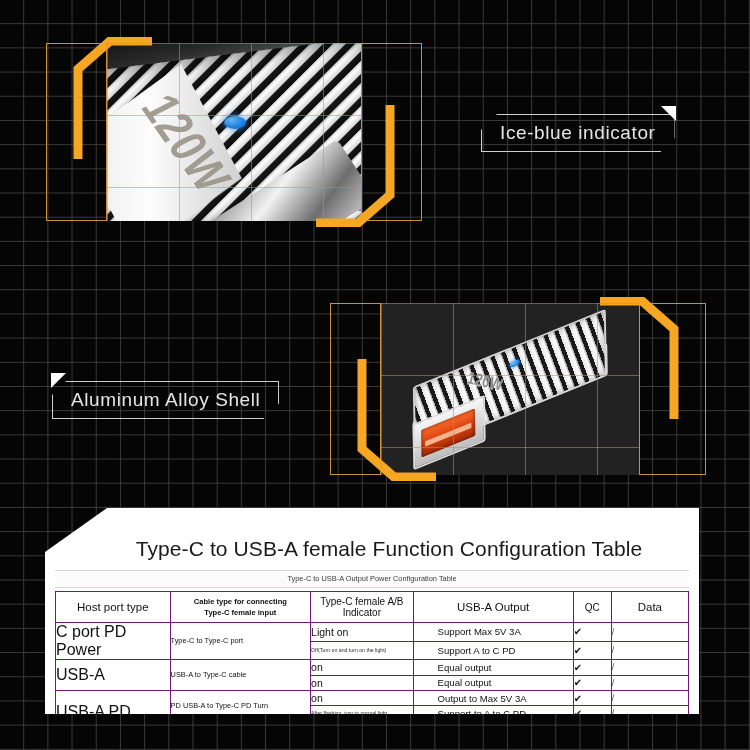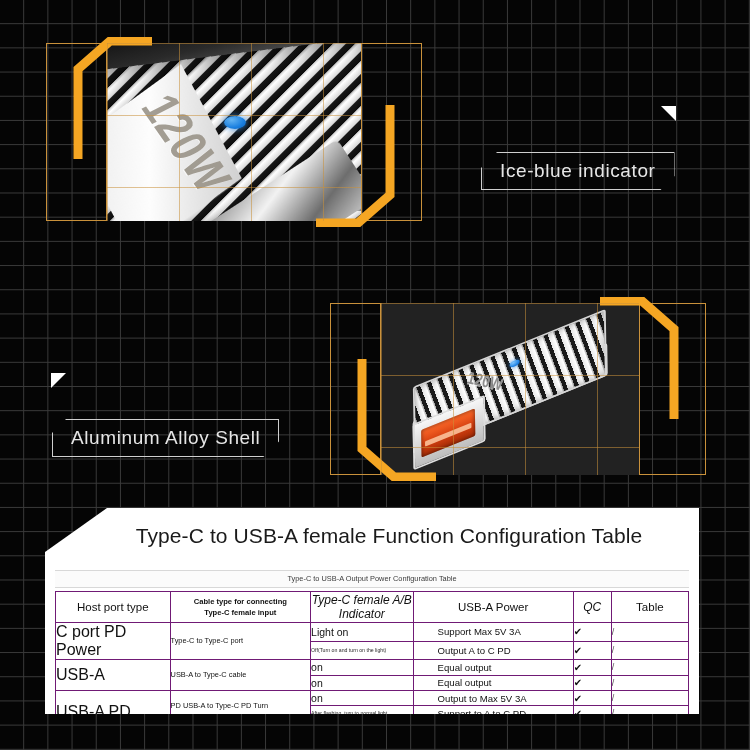--- a/index.html
+++ b/index.html
@@ -176,21 +176,20 @@
   }
   .callout .cbox{
     position:relative;
     border:1px solid #cfcfcf;
     color:#e6e6e6;
     font-size:19px;
     letter-spacing:.6px;
     padding:7px 18px;
     background:transparent;
     white-space:nowrap;
-    margin-top:38px;
   }
   .callout.right-tag .cbox{
     clip-path:polygon(16px 0, 100% 0, 100% calc(100% - 14px), calc(100% - 14px) 100%, 0 100%, 0 16px);
   }
   .callout.left-tag .cbox{
     clip-path:polygon(14px 0, 100% 0, 100% calc(100% - 16px), calc(100% - 16px) 100%, 0 100%, 0 14px);
   }
   .tri{
     position:absolute;width:0;height:0;z-index:7;
   }
@@ -206,21 +205,21 @@
   
   .panel{
     position:absolute;
     left:45px;top:508px;width:654px;height:206px;
     background:#ffffff;
     z-index:3;
     clip-path:polygon(62px 0, 100% 0, 100% 100%, 0 100%, 0 44px);
     box-shadow:0 0 0 1px rgba(255,255,255,.05);
   }
   .panel-title{
-    position:absolute;left:0;right:0;top:16px;
+    position:absolute;left:0;right:0;top:29px;
     text-align:center;
     font-size:21px;
     color:#1a1a1a;
     letter-spacing:.1px;
     padding-left:34px;
   }
   .tbl-wrap{
     position:absolute;left:10px;right:10px;top:62px;
   }
   .tbl-caption{
@@ -243,21 +242,21 @@
   }
   .c-host{width:18.1%;}
   .c-cable{width:22.2%;}
   .c-ind{width:16.2%;}
   .c-out{width:25.3%;}
   .c-qc{width:6.0%;}
   .c-data{width:12.2%;}
 
   th.h-big{font-size:11.5px;font-weight:400;height:30px;}
   th.h-sm{font-size:7.6px;font-weight:700;line-height:1.45;height:30px;}
-  th.h-md{font-size:12px;font-weight:400;height:30px;font-style:italic;}
+  th.h-md{font-size:10px;font-weight:400;height:30px;}
 
   td.host{font-size:16px;height:30px;}
   td.cable{font-size:7.4px;line-height:1.5;}
   td.ind-big{font-size:10.5px;height:14px;}
   td.ind-sm{font-size:5.2px;height:14px;color:#2a2a2a;}
   td.out{font-size:9.6px;height:14px;padding-left:24px;}
   td.qc{font-size:10px;height:14px;}
   td.data{font-size:8.6px;height:14px;color:#333;}
   td.data.slash{font-size:9px;color:#555;}
 </style>
@@ -345,39 +344,39 @@
           <col class="c-data">
       </colgroup>
       <thead>
         <tr>
           <th class="h-big" rowspan="2">Host port type</th>
           <th class="h-sm" rowspan="2">
             <div>Cable type for connecting</div>
             <div>Type-C female input</div>
           </th>
           <th class="h-md" rowspan="2">Type-C female A/B Indicator</th>
-          <th class="h-big" rowspan="2">USB-A Power</th>
+          <th class="h-big" rowspan="2">USB-A Output</th>
           <th class="h-md" rowspan="2">QC</th>
-          <th class="h-big" rowspan="2">Table</th>
+          <th class="h-big" rowspan="2">Data</th>
         </tr>
 
       </thead>
       <tbody>
 
         <tr>
           <td class="host" rowspan="2">C port PD Power</td>
           <td class="cable" rowspan="2">Type-C to Type-C port</td>
           <td class="ind-big">Light on</td>
           <td class="out">Support Max 5V 3A</td>
           <td class="qc">✔</td>
           <td class="data slash">/</td>
         </tr>
         <tr>
           <td class="ind-sm">Off(Turn on and turn on the light)</td>
-          <td class="out">Output A to C PD</td>
+          <td class="out">Support A to C PD</td>
           <td class="qc">✔</td>
           <td class="data slash">/</td>
         </tr>
 
         <tr>
           <td class="host" rowspan="2">USB-A</td>
           <td class="cable" rowspan="2">USB-A to Type-C cable</td>
           <td class="ind-big">on</td>
           <td class="out">Equal output</td>
           <td class="qc">✔</td>

